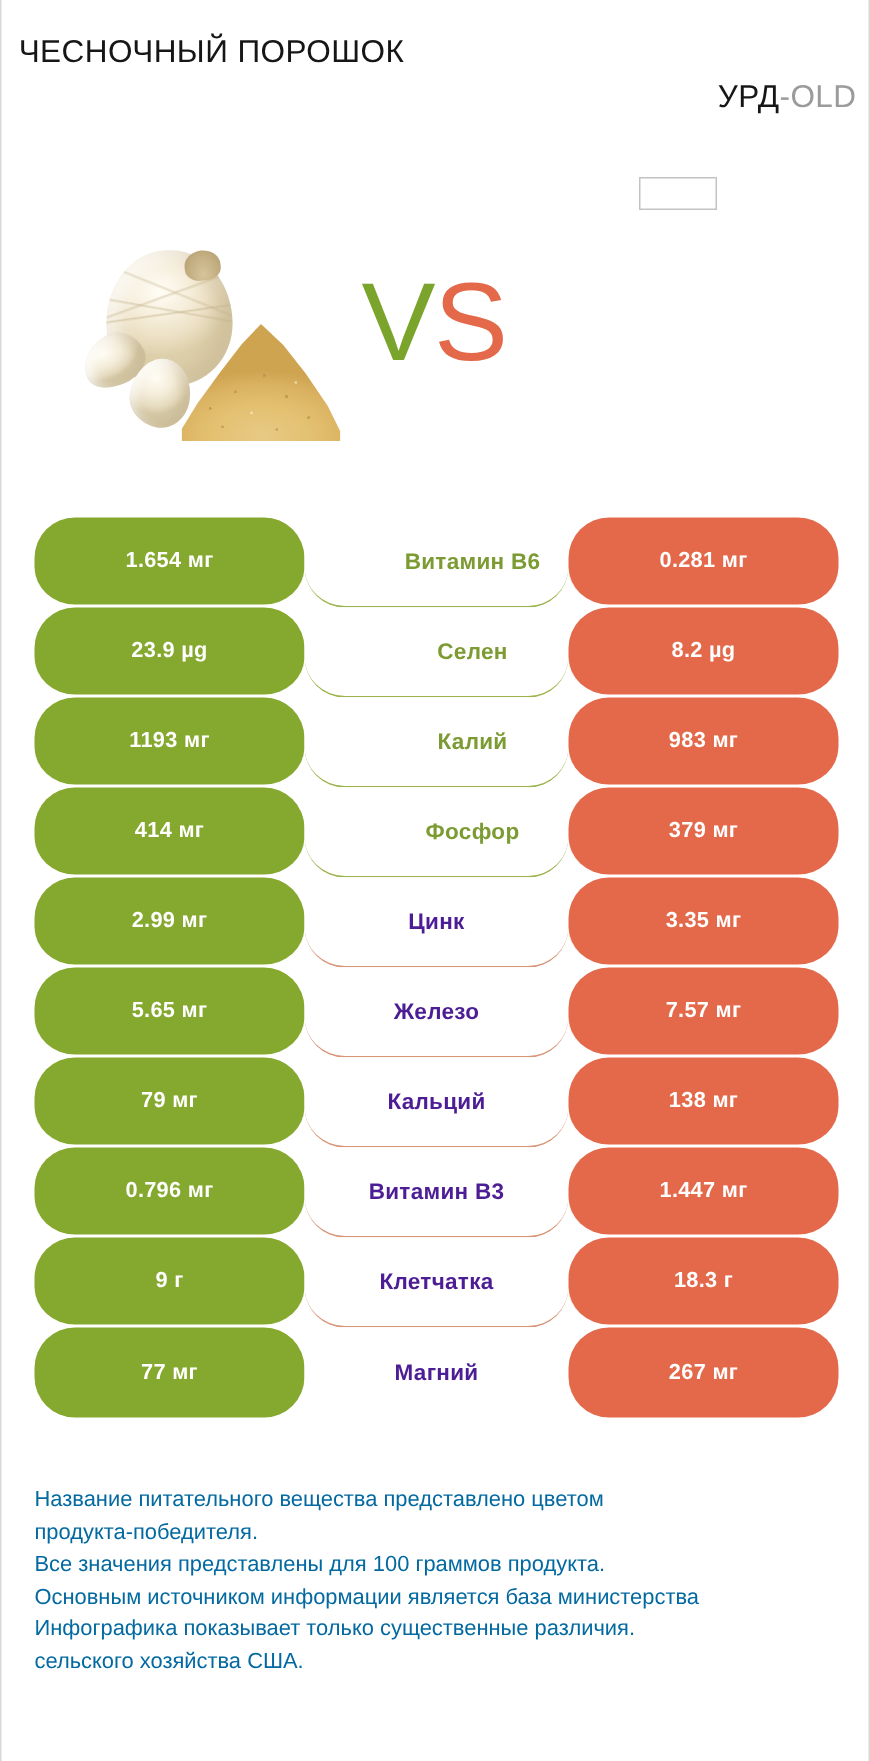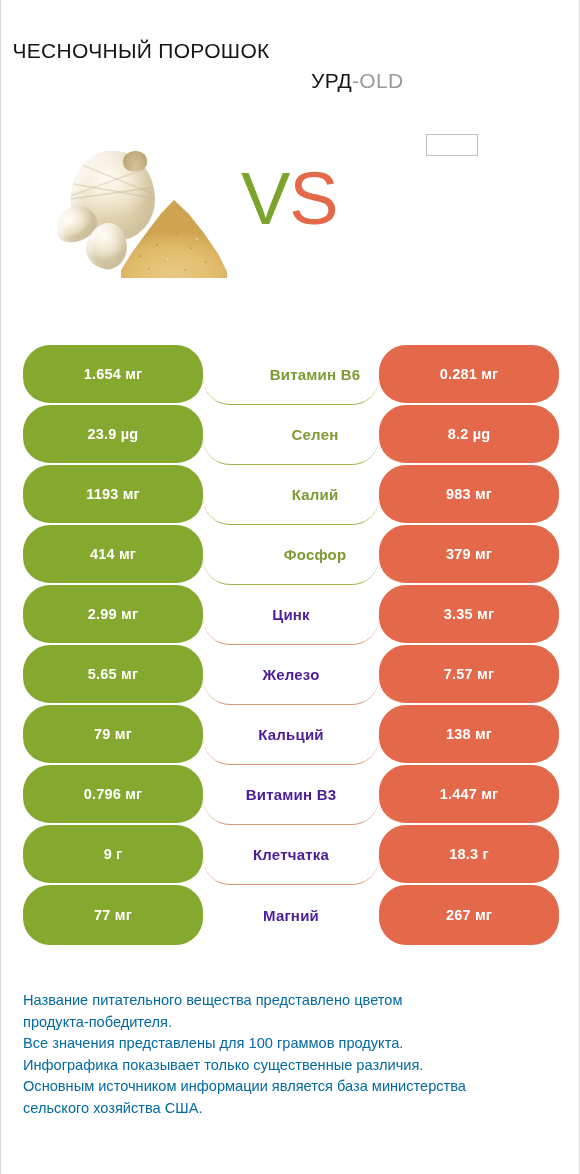--- a/index.html
+++ b/index.html
@@ -18,21 +18,21 @@
     width: 580px;
     height: 1174px;
     background: #ffffff;
     border-left: 1px solid #d8d8d8;
     border-right: 1px solid #d8d8d8;
   }
 
   
   .header {
     position: absolute;
-    top: 16px; left: 0;
+    top: 0; left: 0;
     width: 568px;
     height: 150px;
   }
 
   .title-left {
     position: absolute;
     left: 10px;
     top: 20px;
     width: 260px;
     text-align: center;
@@ -42,21 +42,21 @@
     letter-spacing: 0.3px;
     color: #161616;
     text-transform: uppercase;
   }
 
   .title-right {
     position: absolute;
     left: 310px;
     top: 50px;
     width: 260px;
-    text-align: left;
+    text-align: right;
     font-size: 21px;
     line-height: 29px;
     font-weight: 400;
     letter-spacing: 0.3px;
     color: #161616;
     text-transform: uppercase;
     white-space: nowrap;
   }
   .title-right .dim { color: #9b9b9b; }
 
@@ -66,21 +66,21 @@
     top: 118px;
     width: 52px;
     height: 22px;
     border: 1px solid #c3c3c3;
     background: #ffffff;
   }
 
   
   .hero {
     position: absolute;
-    top: 140px; left: 0;
+    top: 156px; left: 0;
     width: 580px;
     height: 150px;
   }
 
   .garlic {
     position: absolute;
     left: 48px;
     top: 5px;
     width: 190px;
     height: 135px;
@@ -331,18 +331,18 @@
         <div class="cell cell-left">77 мг</div>
         <div class="cell cell-mid win-right">Магний</div>
         <div class="cell cell-right">267 мг</div>
       </div>
     </div>
 
   <div class="footer" id="footer-notes">
       <p>Название питательного вещества представлено цветом</p>
       <p>продукта-победителя.</p>
       <p>Все значения представлены для 100 граммов продукта.</p>
+      <p>Основным источником информации является база министерства</p>
       <p>Инфографика показывает только существенные различия.</p>
-      <p>Основным источником информации является база министерства</p>
       <p>сельского хозяйства США.</p>
     </div>
 
 </div>
 
 </body></html>

